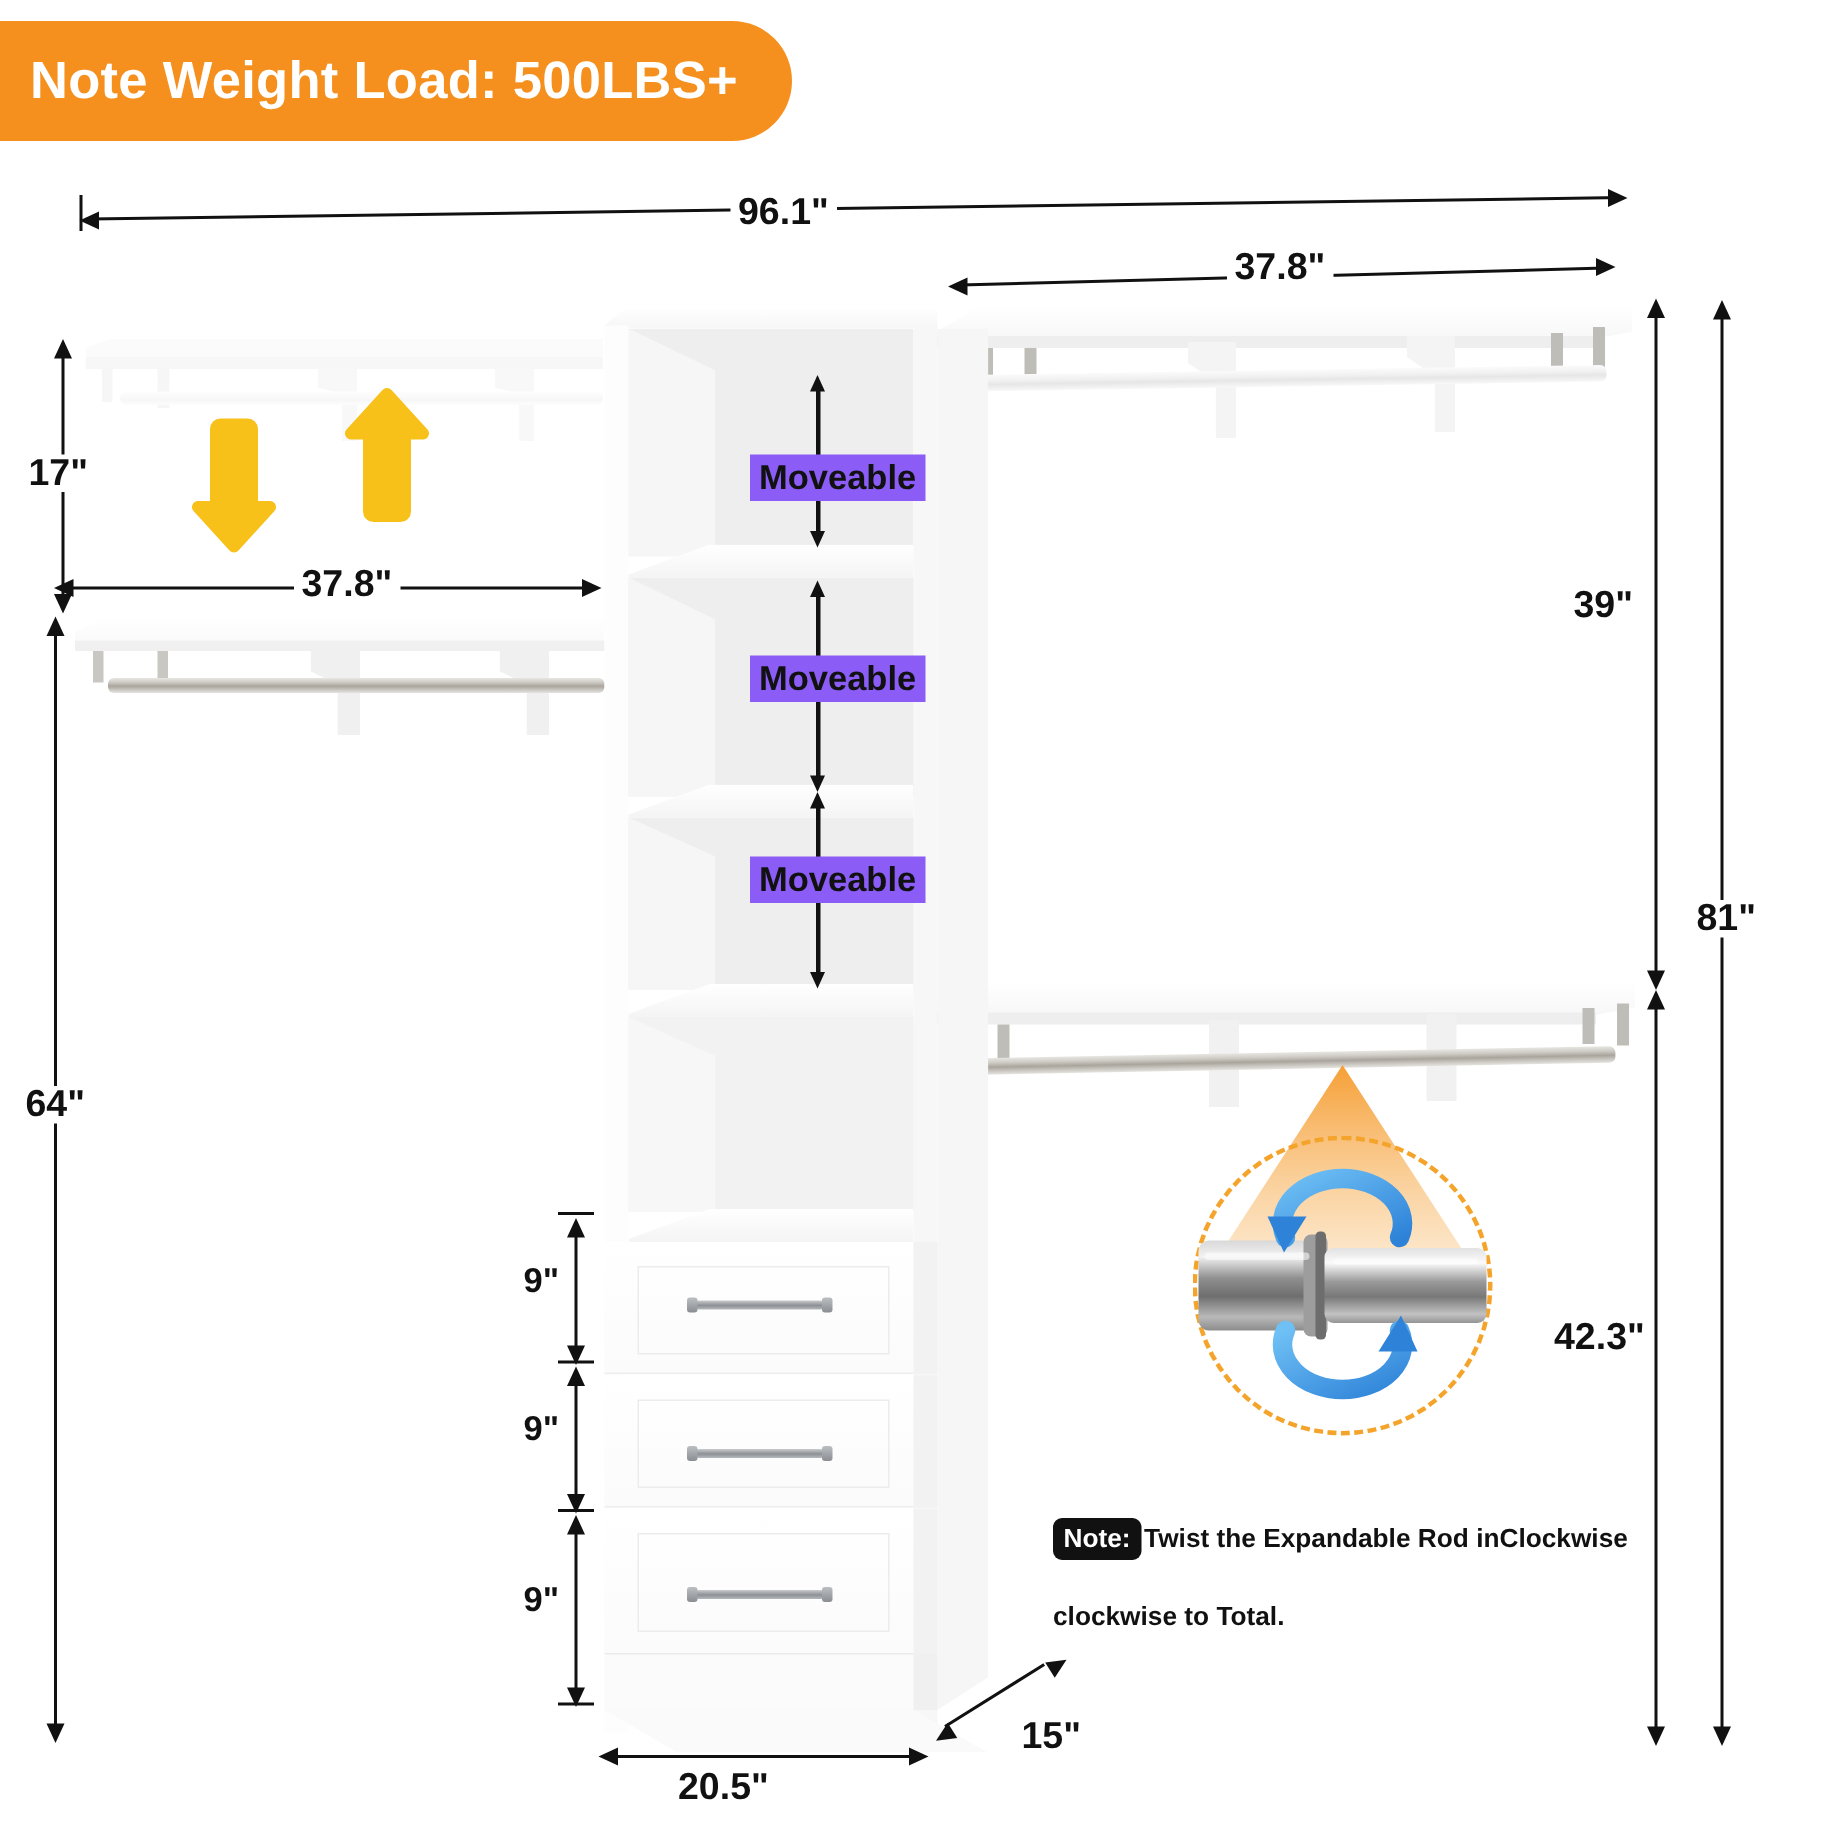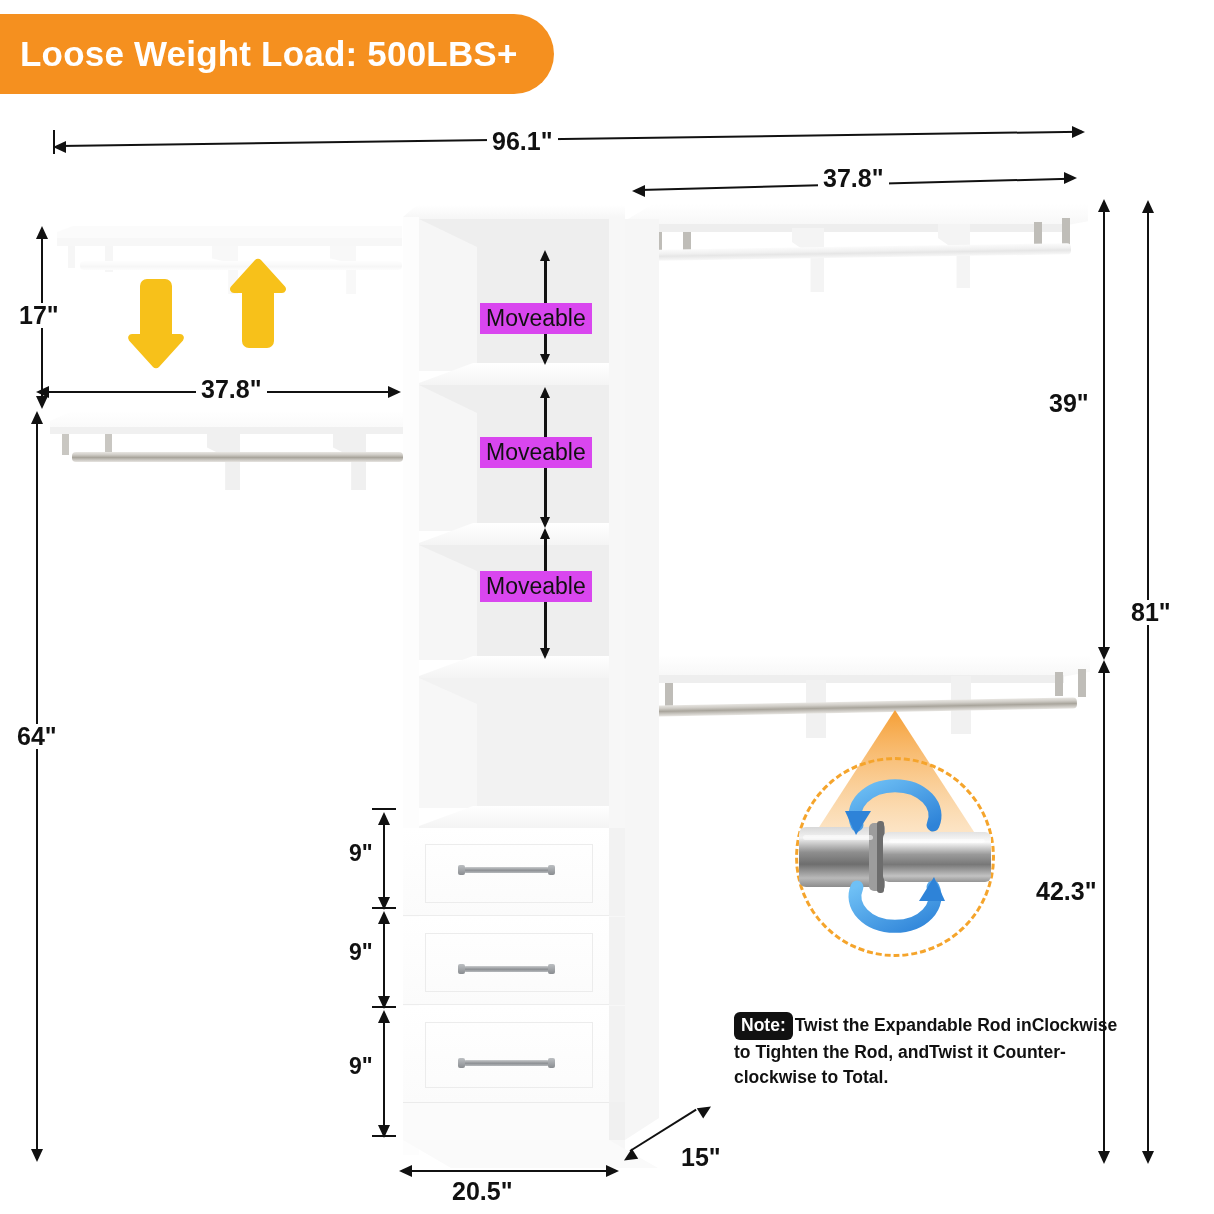--- a/index.html
+++ b/index.html
@@ -67,53 +67,53 @@
     position:absolute; height:6px; border-radius:3px;
     background:linear-gradient(to bottom,#c9cbcd,#8d9094 55%,#b6b9bc);
   }
   .handle-cap {
     position:absolute; width:7px; height:10px; border-radius:2px;
     background:linear-gradient(to bottom,#bcbfc2,#8a8d91);
   }
 
   
   .moveable {
-    position:absolute; font-weight:normal; font-size:23px; color:#111;
-    background:#d946ef; padding:2px 6px; white-space:nowrap;
+    position:absolute; font-weight:bold; font-size:23px; color:#111;
+    background:#8b5cf6; padding:2px 6px; white-space:nowrap;margin-left:20px;
   }
 
   
   .yarrow { position:absolute; }
 
   
   #callout { position:absolute; left:795px; top:757px; width:200px; height:200px; }
   .dashcircle {
     position:absolute; inset:0; border-radius:50%;
     border:3px dashed #F5A42B;
   }
   .cone { position:absolute; }
 
   
   .note-wrap {
     position:absolute; left:702px; top:1012px; width:392px;
-    font-weight:bold; font-size:17.5px; color:#111; line-height:1.42;margin-left:32px;
+    font-weight:bold; font-size:17.5px; color:#111; line-height:1.42;
   }
   .note-tag {
     display:inline-block; background:#111; color:#fff;
     border-radius:6px; padding:1px 7px 2px 7px; margin-right:2px;
     font-weight:bold; font-size:17.5px;
   }
 </style>
 </head>
 <body>
 
 <div id="stage">
 
   <div class="badge">
-    <span>Loose Weight Load: 500LBS+</span>
+    <span>Note Weight Load: 500LBS+</span>
   </div>
 
   <div class="ghost">
 
     <div class="wing-top" style="left:57px; top:226px; width:345px; height:12px; background:#f3f3f3;
          clip-path:polygon(0 6px, 16px 0, 100% 0, 100% 100%, 0 100%);"></div>
     <div class="wing-edge" style="left:57px; top:238px; width:345px; height:8px; background:#e9e9e9;"></div>
 
     <div class="bracket" style="left:68px; top:246px; width:7px; height:22px; background:#e6e6e6;"></div>
     <div class="bracket" style="left:105px; top:246px; width:8px; height:26px; background:#e6e6e6;"></div>
@@ -423,17 +423,17 @@
       <path d="M20 54 A40 30 0 1 1 96 54" fill="none" stroke="url(#blueG)" stroke-width="13" stroke-linecap="round"></path>
       <polygon points="8,40 34,40 19,64" fill="#2E83D8"></polygon>
 
       <path d="M96 116 A40 30 0 1 1 20 116" fill="none" stroke="url(#blueG)" stroke-width="13" stroke-linecap="round"></path>
       <polygon points="108,130 82,130 97,106" fill="#2E83D8"></polygon>
     </svg>
   </div>
 
   <div class="note-wrap">
     <span class="note-tag">Note:</span><span>Twist the Expandable Rod inClockwise</span><br>
-    <span>to Tighten the Rod, andTwist it Counter-</span><br>
+    <br>
     <span>clockwise to Total.</span>
   </div>
 
 </div>
 
 </body></html>

